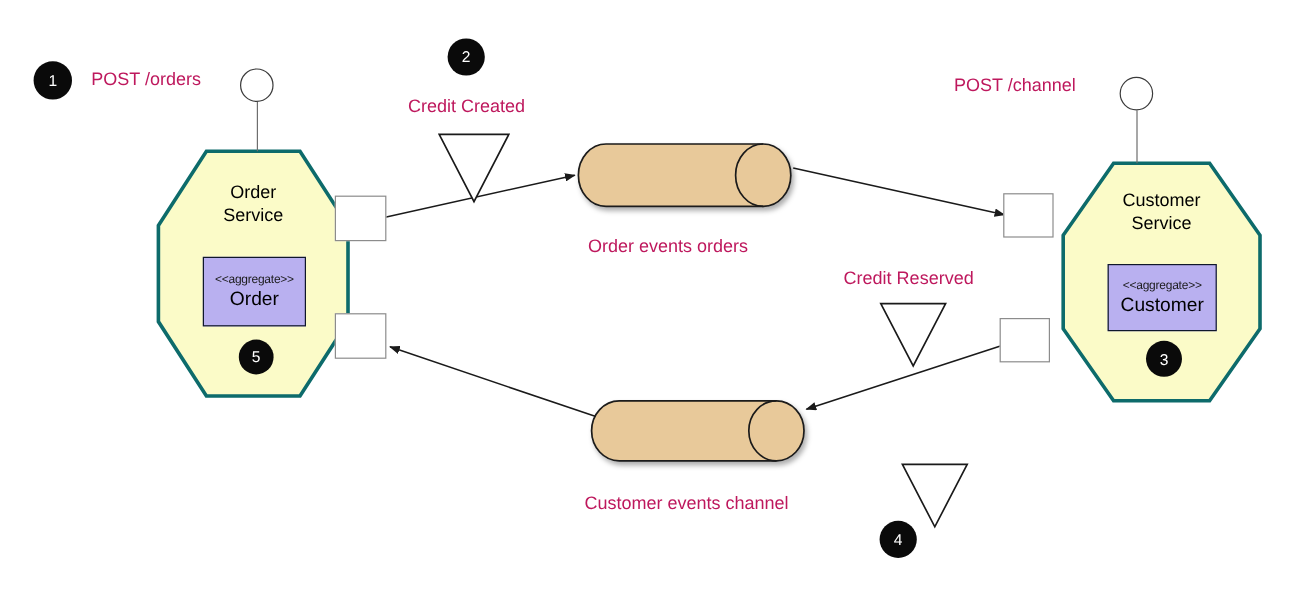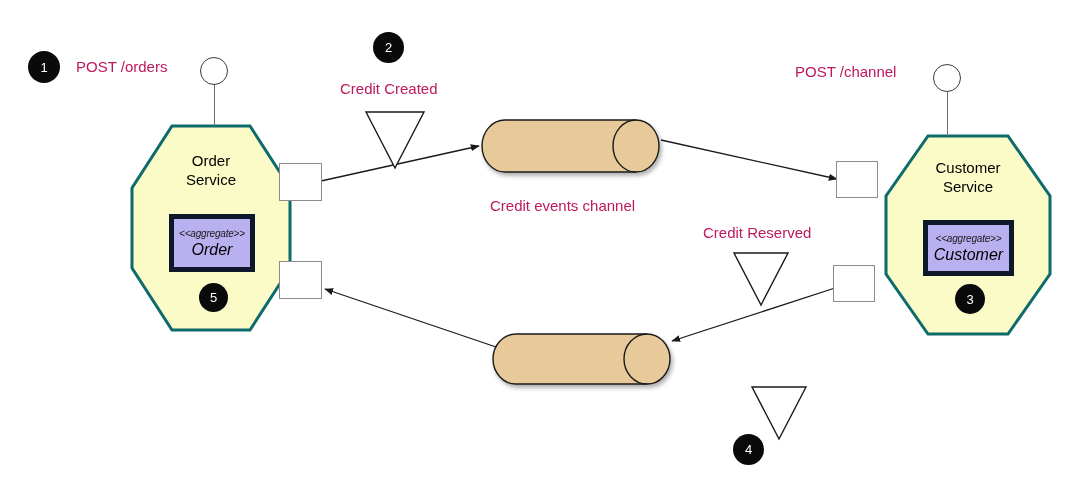--- a/index.html
+++ b/index.html
@@ -40,28 +40,27 @@
     width: 100%;
     text-align: center;
     font-size: 15px;
     line-height: 19px;
     color: #000;
     white-space: pre-line;
   }
   .agg-box {
     position: absolute;
     background: #b9b0f0;
-    border: 5px solid #0f172a;
+    border: 1px solid #0f172a;
     box-sizing: border-box;
     text-align: center;
     display: flex;
     flex-direction: column;
     justify-content: center;
     align-items: center;
-    font-style: italic;
   }
   .agg-stereo {
     font-size: 10px;
     line-height: 12px;
     color: #1a1a1a;
     letter-spacing: -0.2px;
   }
   .agg-name {
     font-size: 16px;
     line-height: 19px;
@@ -179,30 +178,31 @@
   <div class="label" style="left:795px; top:63px;">POST /channel</div>
 
   <div class="channel" style="left:476px; top:114px; width:196px; height:62px;">
     <svg width="196" height="62" viewBox="0 0 196 62" style="overflow:visible;">
       <g filter="url(#softshadow)">
         <path d="M 29,6 L 160,6 A 23,26 0 0 1 160,58 L 29,58 A 23,26 0 0 1 29,6 Z" fill="#e8c99a" stroke="#1a1a1a" stroke-width="1.4"></path>
       </g>
       <path d="M 160,6 A 23,26 0 0 0 160,58" fill="none" stroke="#1a1a1a" stroke-width="1.4"></path>
     </svg>
   </div>
-  <div class="label" style="left:490px; top:197px;">Credit events channel</div>
+  <div class="label" style="left:490px; top:197px;">Order events orders</div>
 
   <div class="channel" style="left:490px; top:330px; width:196px; height:58px;">
     <svg width="196" height="58" viewBox="0 0 196 58" style="overflow:visible;">
       <g filter="url(#softshadow)">
         <path d="M 26,4 L 157,4 A 23,25 0 0 1 157,54 L 26,54 A 23,25 0 0 1 26,4 Z" fill="#e8c99a" stroke="#1a1a1a" stroke-width="1.4"></path>
       </g>
       <path d="M 157,4 A 23,25 0 0 0 157,54" fill="none" stroke="#1a1a1a" stroke-width="1.4"></path>
     </svg>
   </div>
+  <div class="label" style="left:487px; top:411px;">Customer events channel</div>
 
   <div class="badge" style="left:373px; top:32px; width:31px; height:31px;">2</div>
   <div class="label" style="left:340px; top:80px;">Credit Created</div>
   <svg class="tri" style="left:364px; top:110px;" width="62" height="62" viewBox="0 0 62 62">
     <polygon points="2,2 60,2 31,58" fill="#ffffff" stroke="#1a1a1a" stroke-width="1.4"></polygon>
   </svg>
 
   <div class="label" style="left:703px; top:224px;">Credit Reserved</div>
   <svg class="tri" style="left:732px; top:251px;" width="58" height="58" viewBox="0 0 58 58">
     <polygon points="2,2 56,2 29,54" fill="#ffffff" stroke="#1a1a1a" stroke-width="1.4"></polygon>

